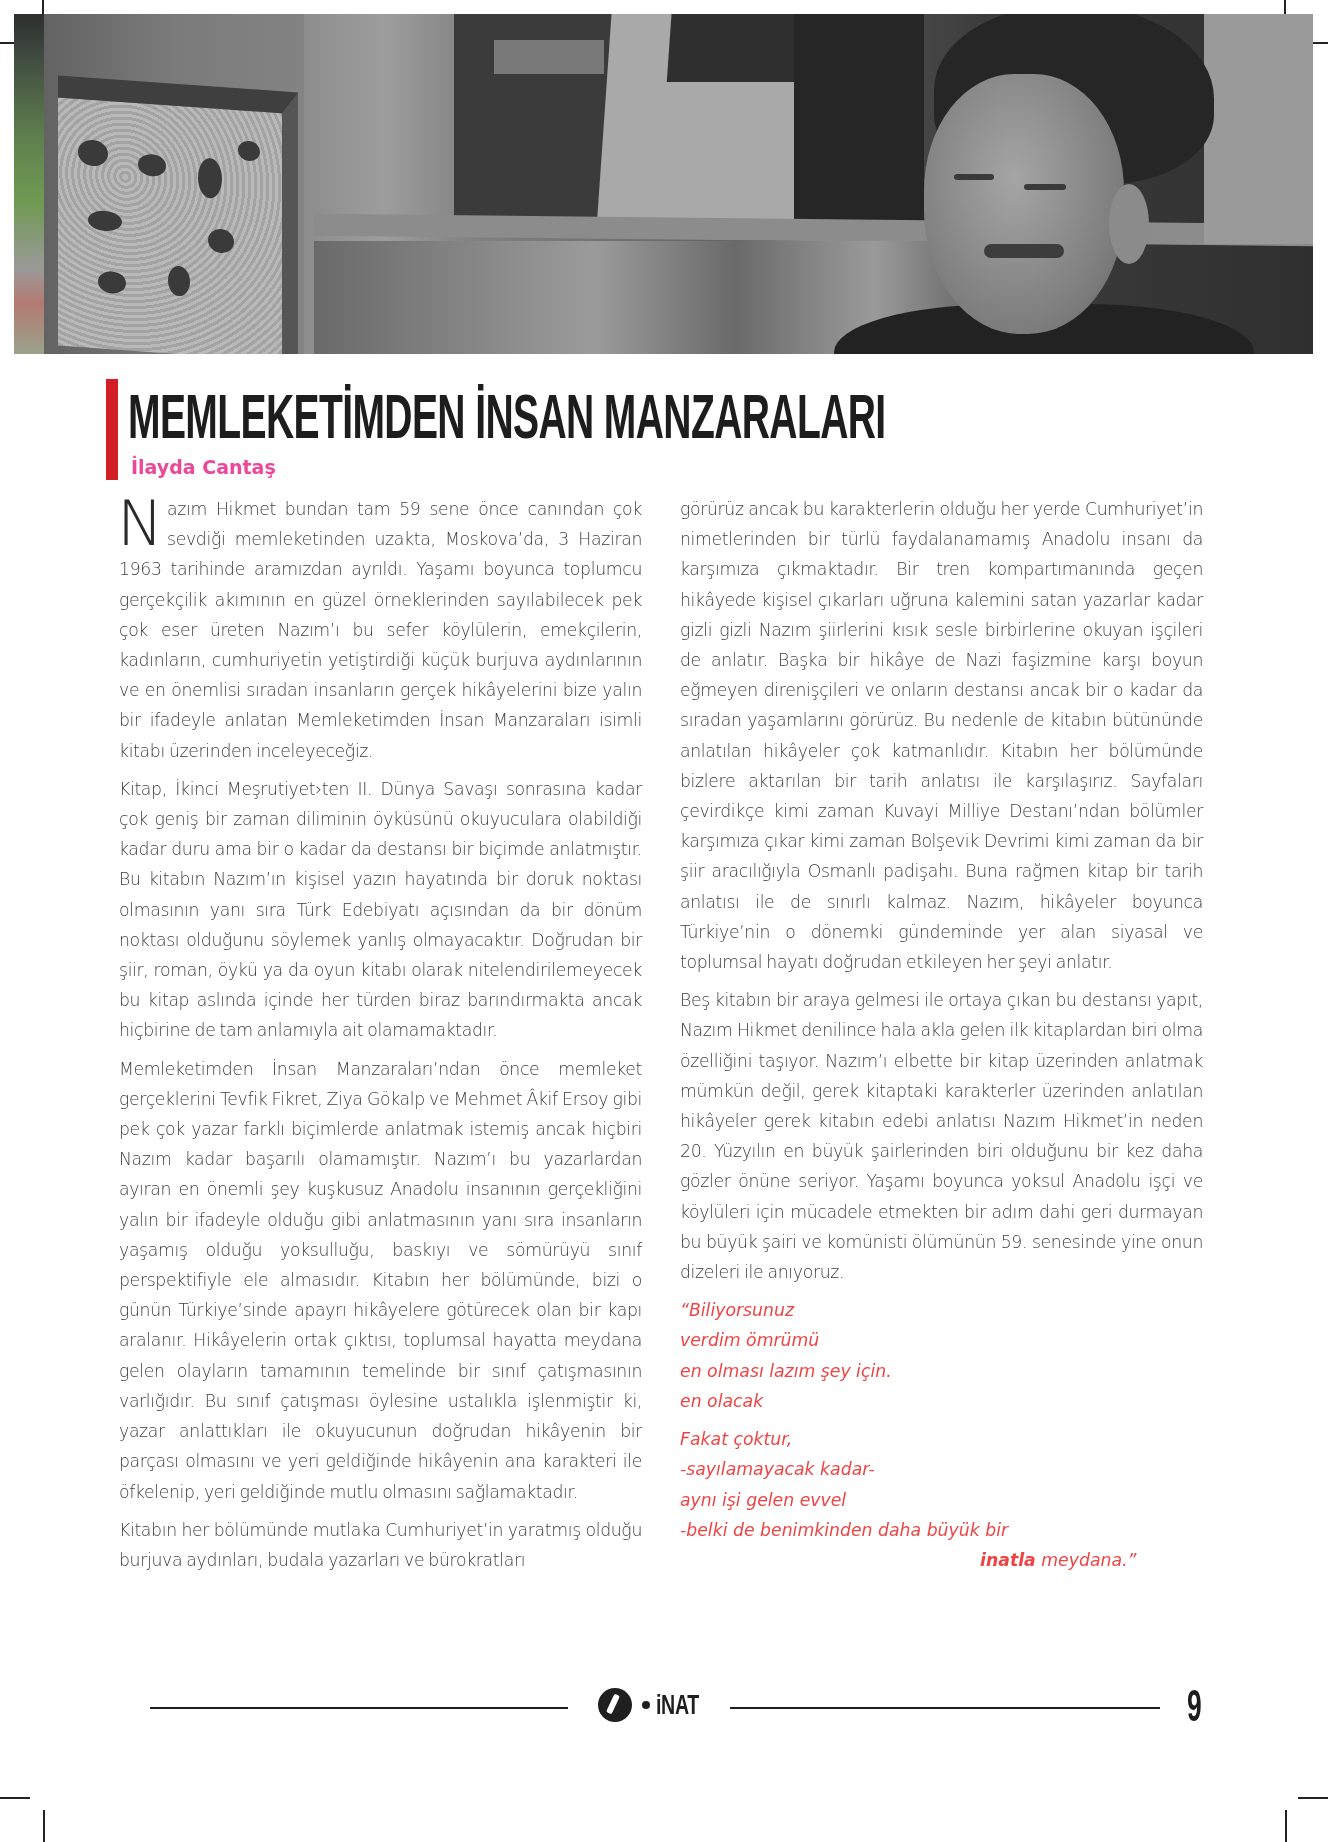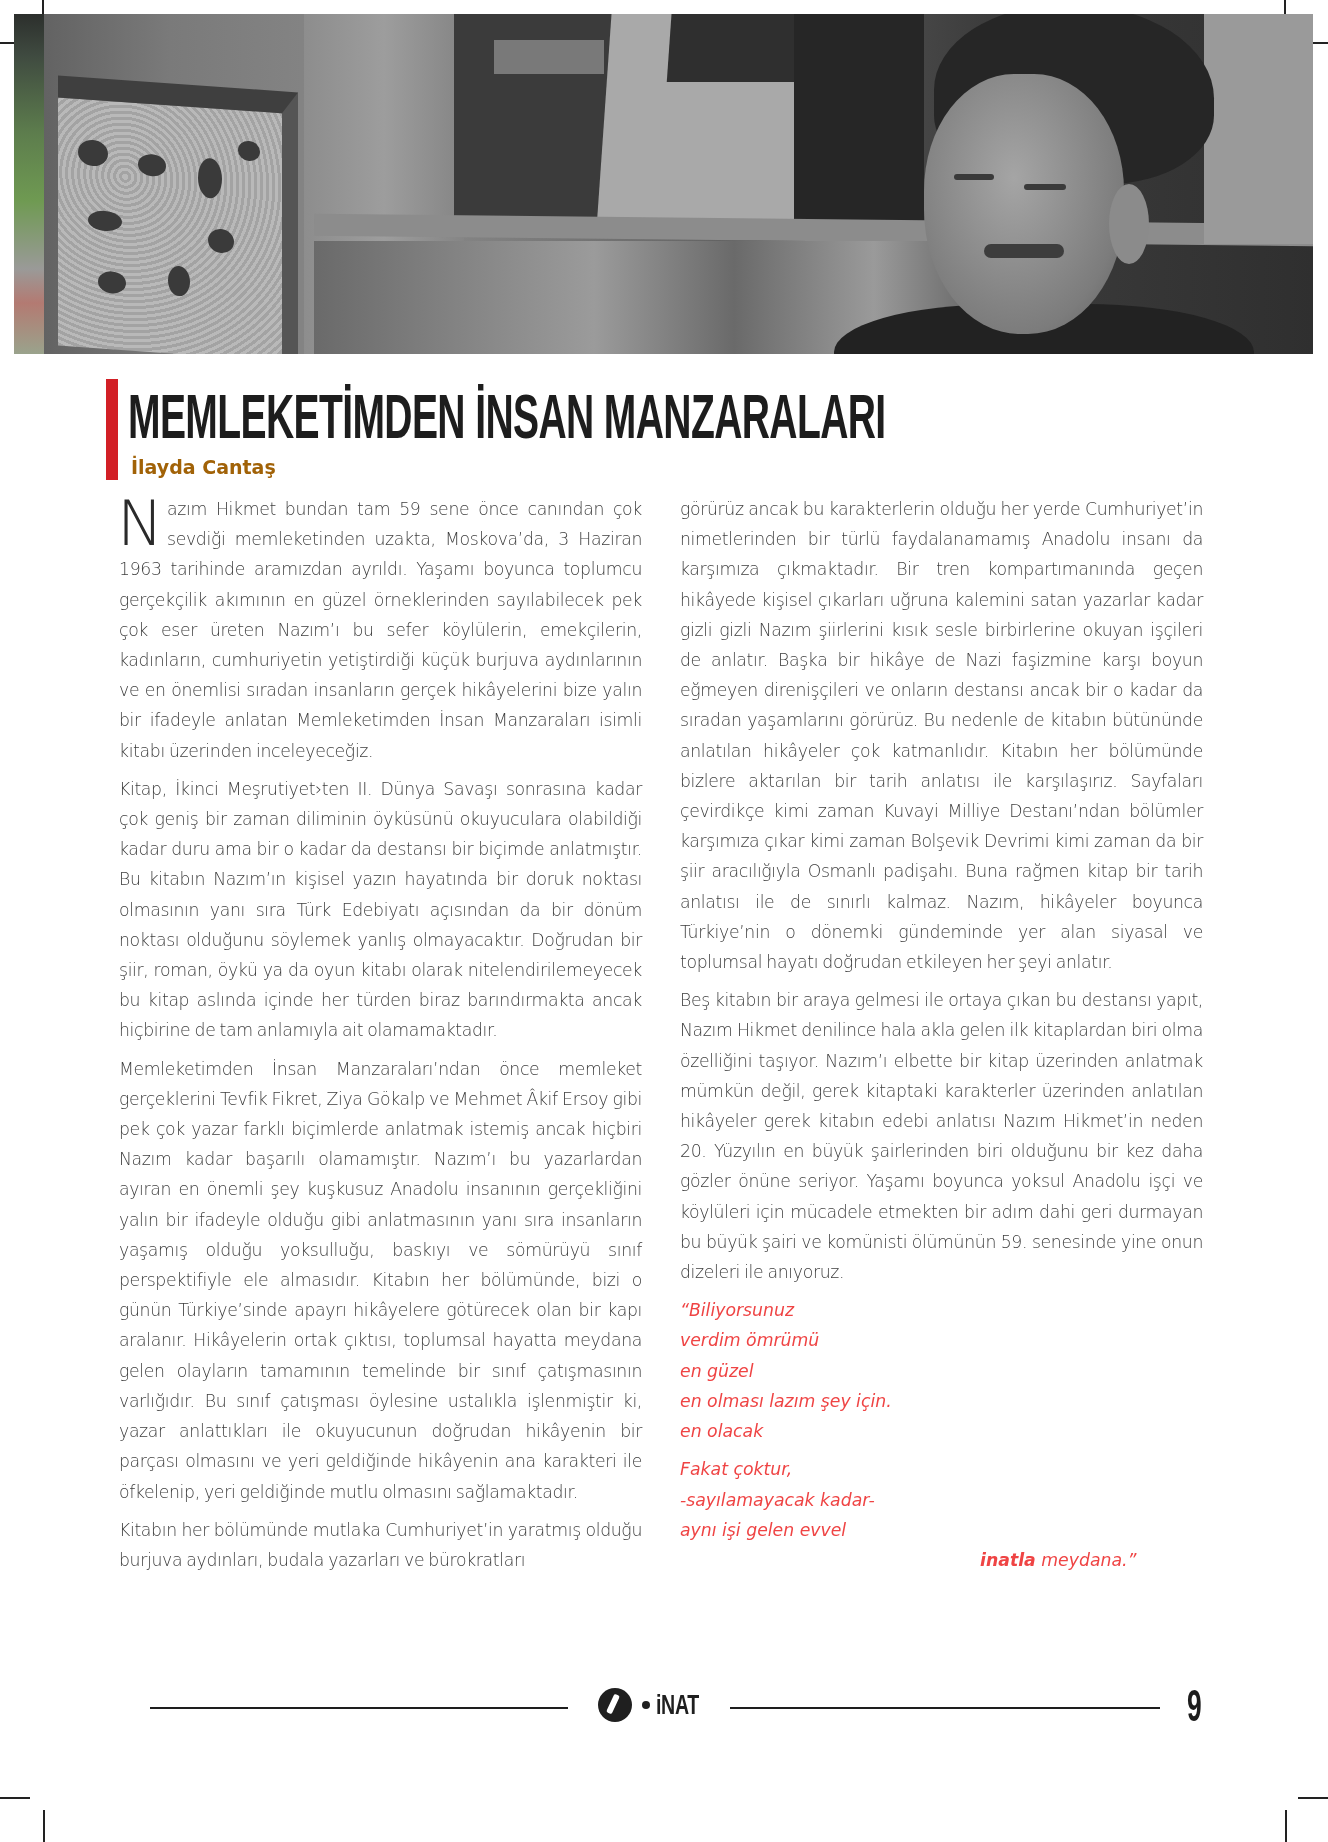--- a/index.html
+++ b/index.html
@@ -51,21 +51,21 @@
       position: absolute; left: 128px; top: 383px;
       font-family: "Liberation Sans", sans-serif; font-weight: 700;
       font-size: 63px; line-height: 66px; color: #1d1d1d;
       letter-spacing: -1px;
       transform: scaleX(0.62); transform-origin: left top;
       white-space: nowrap;
     }
     .author {
       position: absolute; left: 131px; top: 455px;
       font-family: "DejaVu Sans", sans-serif; font-weight: 700;
-      font-size: 19px; line-height: 24px; color: #a16207;
+      font-size: 19px; line-height: 24px; color: #ec4899;
     }
 
     
     .col { position: absolute; top: 494px; width: 523px; font-family: "DejaVu Sans", sans-serif;
       font-size: 17.3px; line-height: 30.2px; color: #3e3e3e; font-weight: 300; text-align: justify; }
     .col-left { left: 119px; }
     .col-right { left: 680px; }
     .col p { margin-bottom: 8px; hyphens: manual; letter-spacing: -0.35px; word-spacing: -1px; }
     .dropcap {
       float: left; font-size: 62px; line-height: 52px; margin: 4px 4px 0 -2px;
@@ -147,28 +147,28 @@
   <p>Kitabın her bölümünde mutlaka Cumhuriyet’in yaratmış olduğu burjuva aydınları, budala yazarları ve bürokratları</p>
 </div>
 
 <div class="col col-right">
   <p>görürüz ancak bu karakterlerin olduğu her yerde Cumhuriyet’in nimetlerinden bir türlü faydalanamamış Anadolu insanı da karşımıza çıkmaktadır. Bir tren kompartımanında geçen hikâyede kişisel çıkarları uğruna kalemini satan yazarlar kadar gizli gizli Nazım şiirlerini kısık sesle birbirlerine okuyan işçileri de anlatır. Başka bir hikâye de Nazi faşizmine karşı boyun eğmeyen direnişçileri ve onların destansı ancak bir o kadar da sıradan yaşamlarını görürüz. Bu nedenle de kitabın bütününde anlatılan hikâyeler çok katmanlıdır. Kitabın her bölümünde bizlere aktarılan bir tarih anlatısı ile karşılaşırız. Sayfaları çevirdikçe kimi zaman Kuvayi Milliye Destanı’ndan bölümler karşımıza çıkar kimi zaman Bolşevik Devrimi kimi zaman da bir şiir aracılığıyla Osmanlı padişahı. Buna rağmen kitap bir tarih anlatısı ile de sınırlı kalmaz. Nazım, hikâyeler boyunca Türkiye’nin o dönemki gündeminde yer alan siyasal ve toplumsal hayatı doğrudan etkileyen her şeyi anlatır.</p>
   <p>Beş kitabın bir araya gelmesi ile ortaya çıkan bu destansı yapıt, Nazım Hikmet denilince hala akla gelen ilk kitaplardan biri olma özelliğini taşıyor. Nazım’ı elbette bir kitap üzerinden anlatmak mümkün değil, gerek kitaptaki karakterler üzerinden anlatılan hikâyeler gerek kitabın edebi anlatısı Nazım Hikmet’in neden 20. Yüzyılın en büyük şairlerinden biri olduğunu bir kez daha gözler önüne seriyor. Yaşamı boyunca yoksul Anadolu işçi ve köylüleri için mücadele etmekten bir adım dahi geri durmayan bu büyük şairi ve komünisti ölümünün 59. senesinde yine onun dizeleri ile anıyoruz.</p>
   <div class="poem">
     <div class="stanza">
       <span class="line">“Biliyorsunuz</span>
       <span class="line">verdim ömrümü</span>
-      <span class="line">en güzel</span>
       <span class="line">en olması lazım şey için.</span>
       <span class="line">en olacak</span>
     </div>
     <div class="stanza">
       <span class="line">Fakat çoktur,</span>
       <span class="line">-sayılamayacak kadar-</span>
       <span class="line">aynı işi gelen evvel</span>
+      <span class="line">-belki de benimkinden daha büyük bir</span>
       <span class="last-line"><b>inatla</b><span> meydana.”</span></span>
     </div>
   </div>
 </div>
 
 <div class="footer-rule" style="left:150px;width:418px;"></div>
 <div class="footer-logo">
   <div class="logo-mark"></div>
   <div class="logo-dot"></div>
   <div class="logo-text">iNAT</div>

